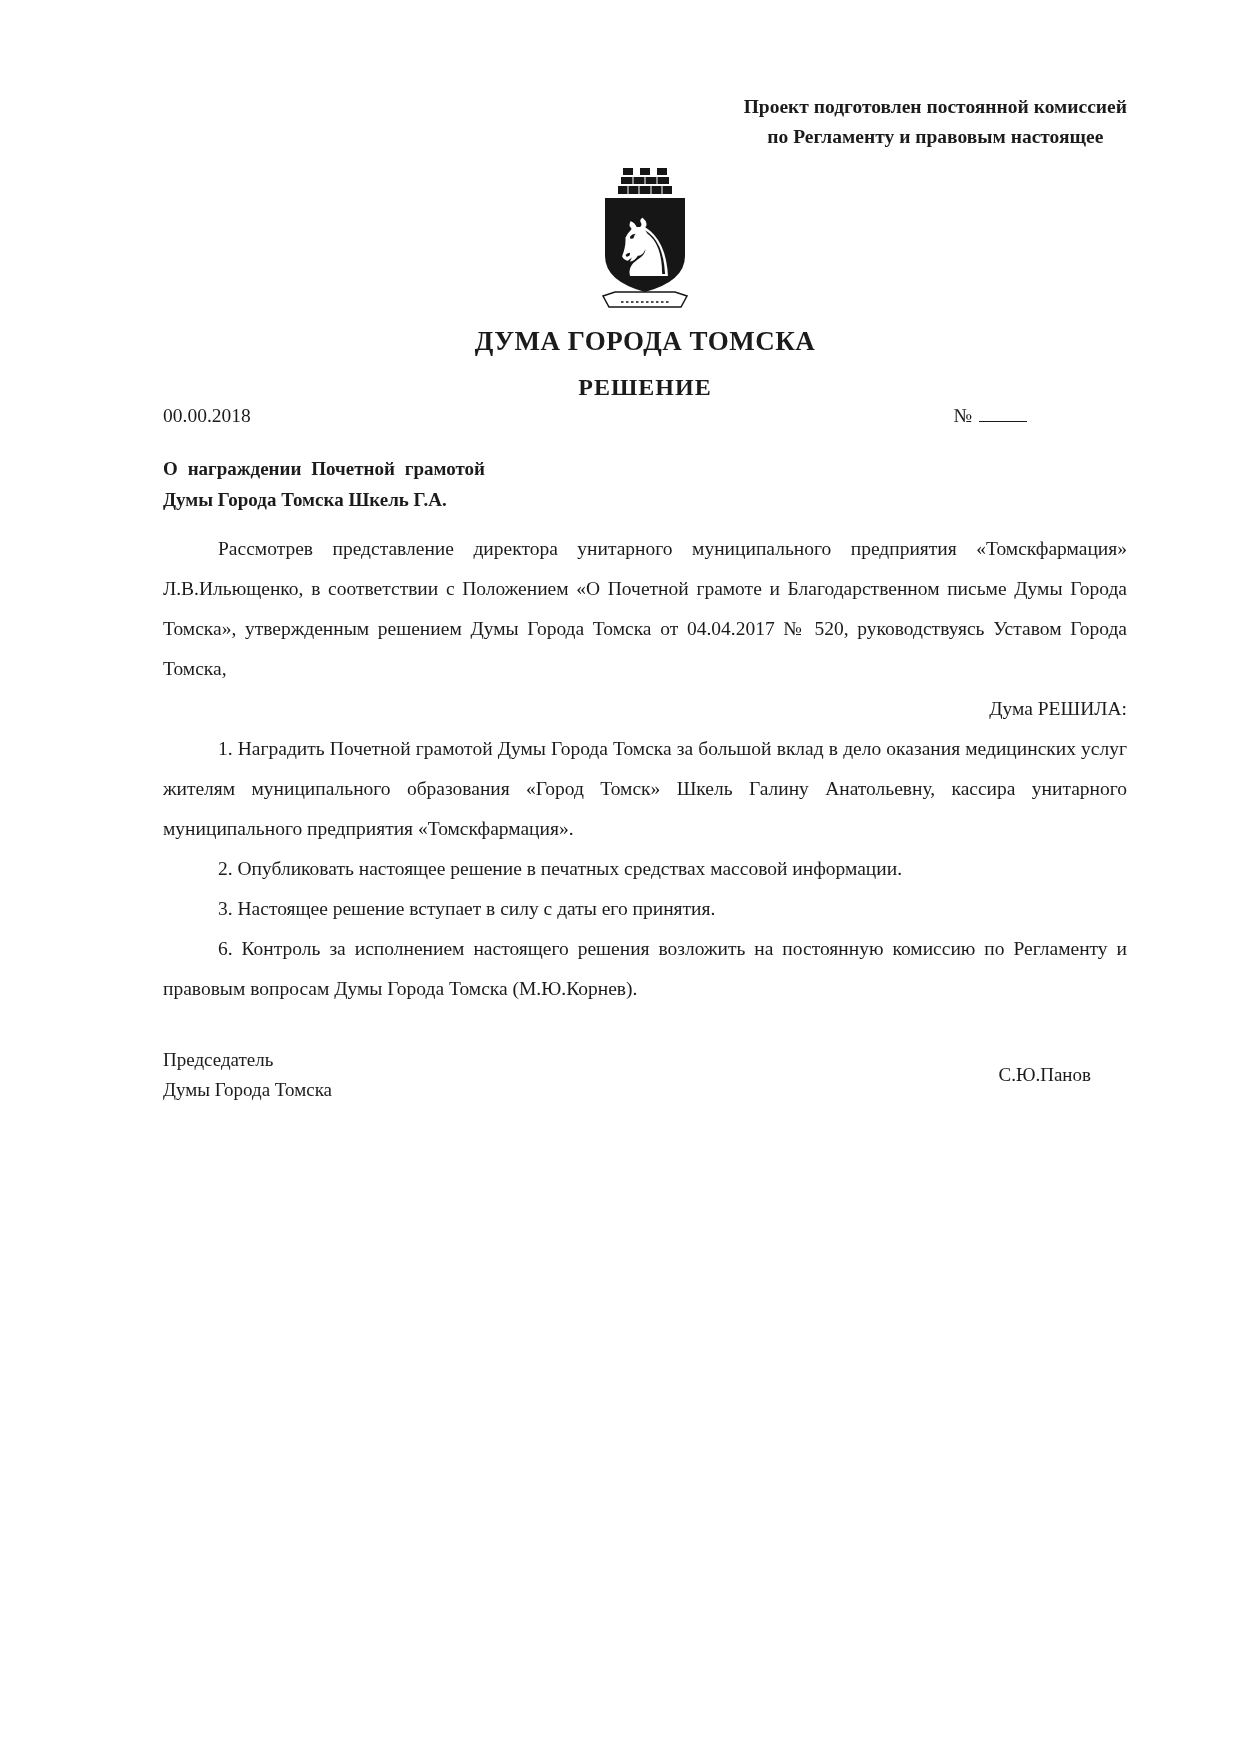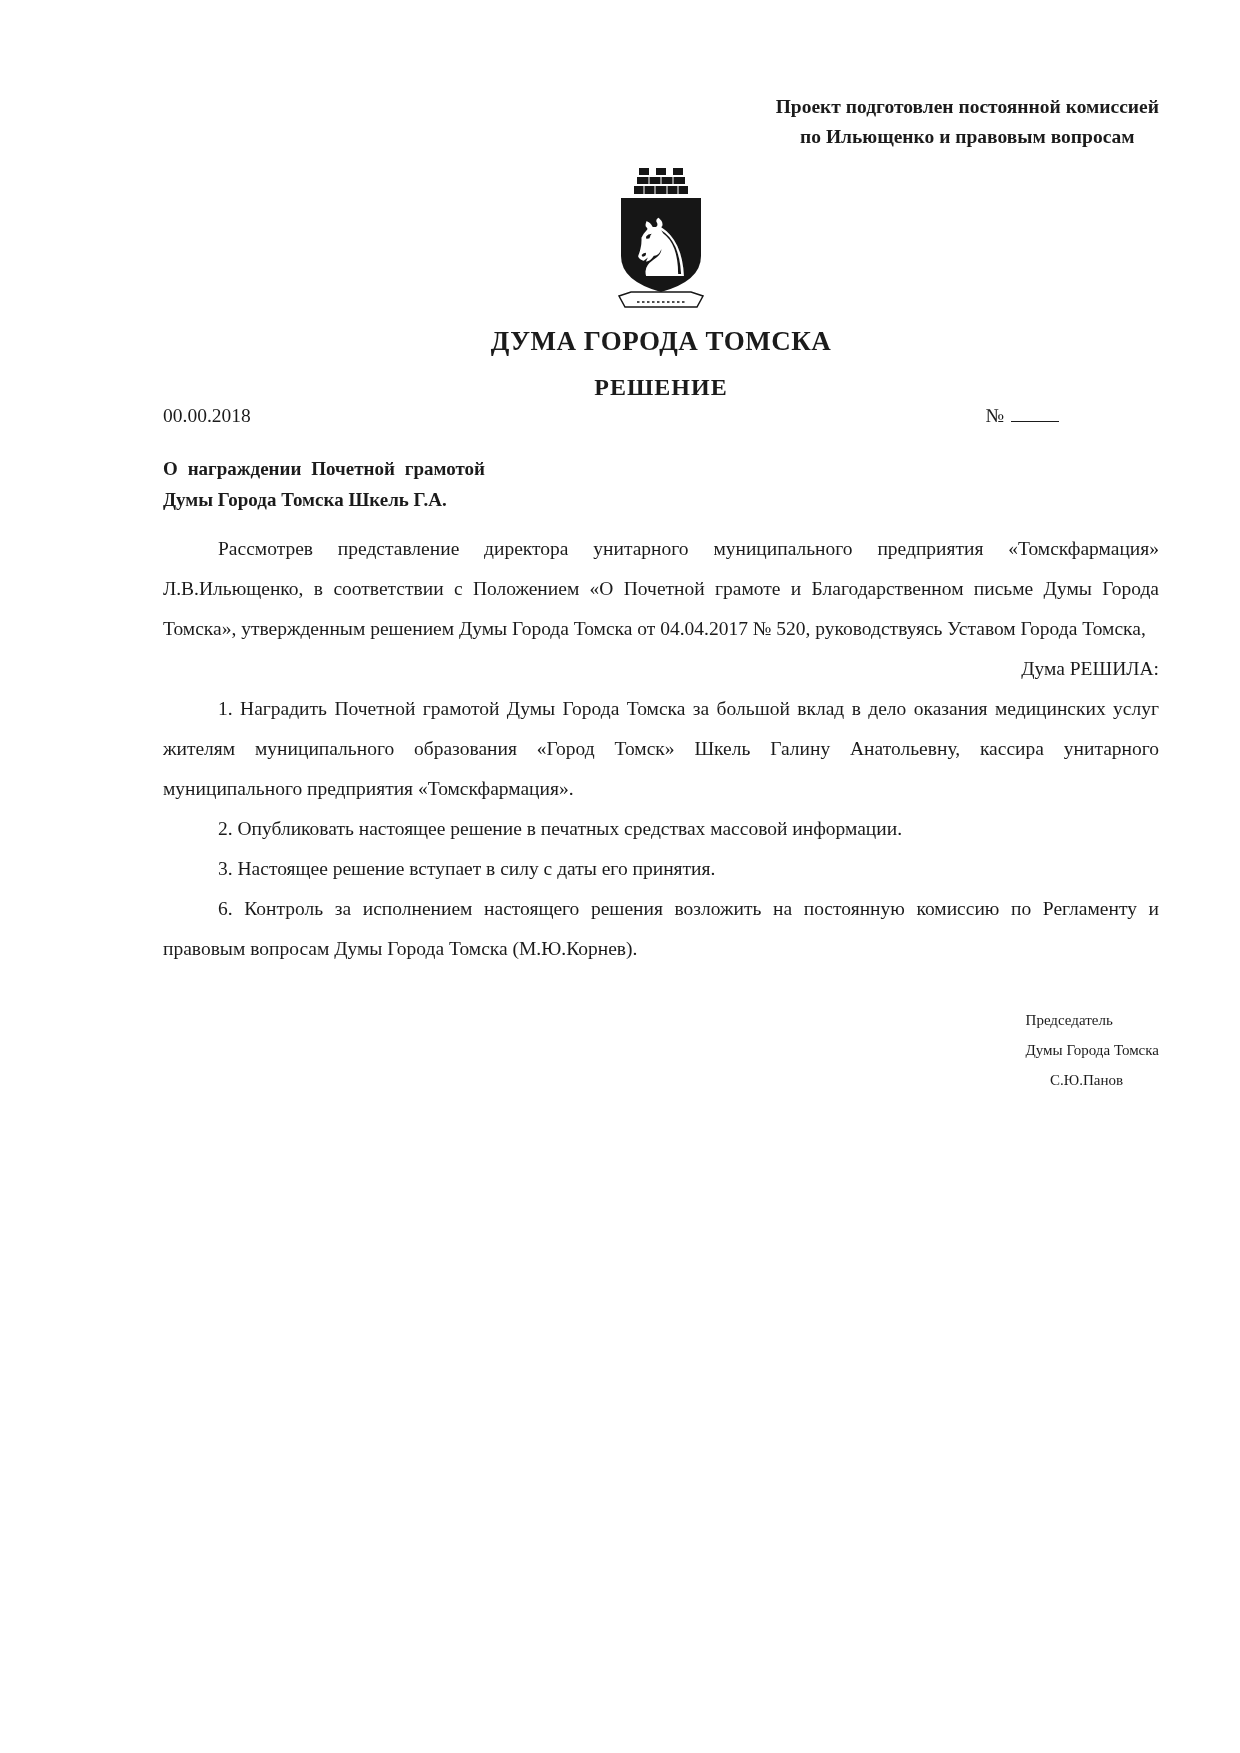--- a/index.html
+++ b/index.html
@@ -5,21 +5,21 @@
   * { margin:0; padding:0; box-sizing:border-box; }
   html,body { background:#ffffff; }
   body {
     width:1240px; height:1753px;
     font-family:"Liberation Serif","DejaVu Serif",serif;
     color:#1b1b1b;
     position:relative;
   }
   .page {
     width:100%; height:100%;
-    padding:92px 81px 0 163px;
+    padding:92px 113px 0 163px;
   }
   .top-note {
     width:-moz-fit-content; width:fit-content;
     margin-left:auto;
     text-align:center;
     font-weight:bold;
     font-size:19.5px;
     line-height:30px;
   }
   .emblem {
@@ -75,36 +75,35 @@
   }
   .preamble { margin-top:14px; }
   .resolved {
     text-align:right;
     font-size:19.5px;
     line-height:40px;
   }
   .signature {
     display:flex;
     justify-content:space-between;
-    align-items:flex-end;
+    align-items:center;
     margin-top:36px;
-    font-size:15px;
+    font-size:19px;
     line-height:30px;
-    flex-direction:column;
   }
   .sig-right { margin-right:36px; }
 </style>
 </head>
 <body>
 
 <div class="page">
 
   <div class="top-note">
     <div>Проект подготовлен постоянной комиссией</div>
-    <div>по Ильющенко и правовым вопросам</div>
+    <div>по Регламенту и правовым настоящее</div>
   </div>
 
   <div class="emblem">
     <svg width="96" height="150" viewBox="0 0 96 150">
 
       <g fill="#161616">
         <rect x="26" y="0" width="10" height="7"></rect>
         <rect x="43" y="0" width="10" height="7"></rect>
         <rect x="60" y="0" width="10" height="7"></rect>
         <rect x="24" y="9" width="48" height="7"></rect>

